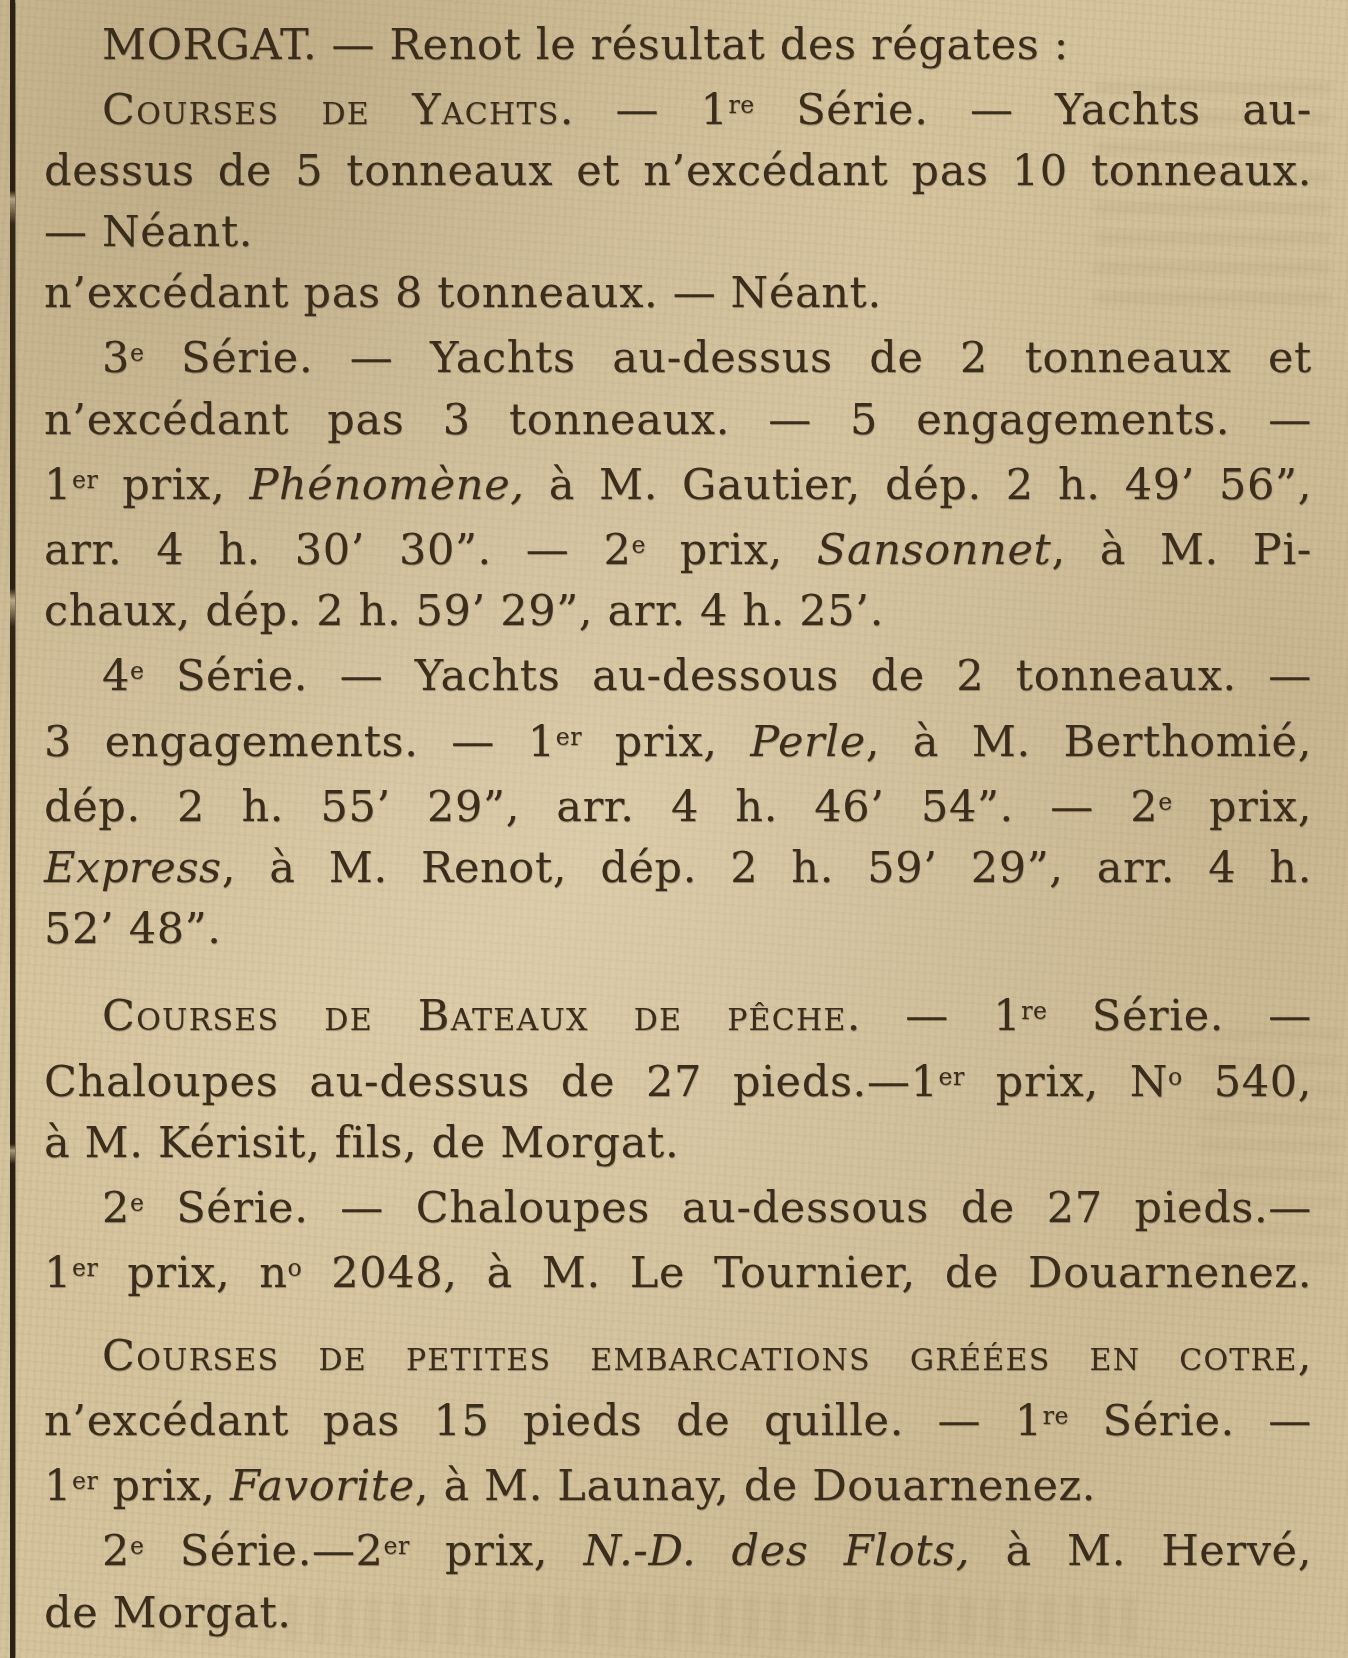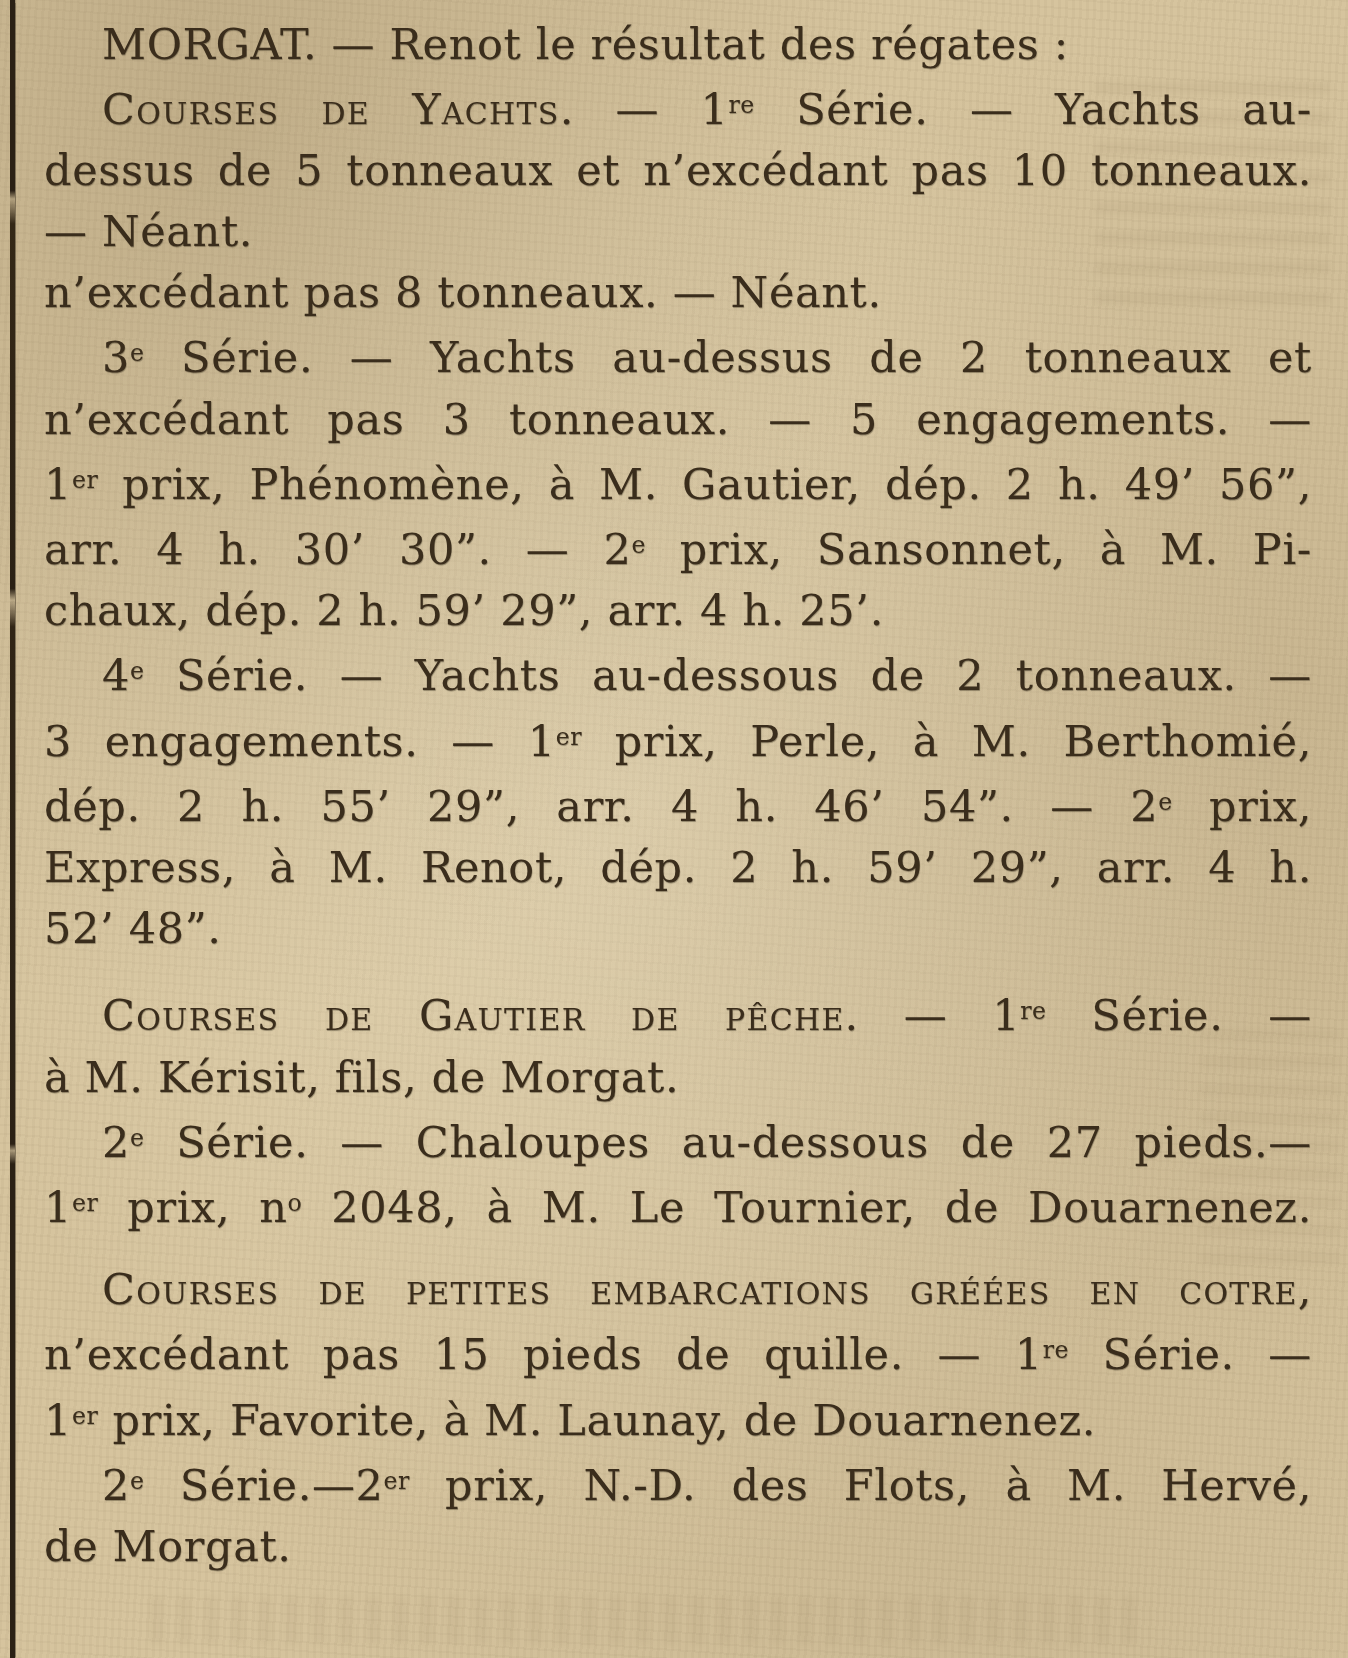--- a/index.html
+++ b/index.html
@@ -32,21 +32,21 @@
     line-height: 61px;
     letter-spacing: 0.015em;
     text-shadow: 0.5px 0.6px 0.7px rgba(46,36,20,0.38);
   }
   .line { min-height: 61px; }
   .line.indent { padding-left: 58px; }
   .line.just { text-align: justify; text-align-last: justify; }
   .line.gap-lg { margin-top: 22px; }
   .line.gap-sm { margin-top: 21px; }
   .s-n  { font-style: normal; }
-  .s-i  { }
+  .s-i  { font-style: italic; }
   .s-sc { font-variant: small-caps; letter-spacing: 0.03em; }
   .s-sup {
     font-size: 55%;
     vertical-align: 0.48em;
     letter-spacing: 0.02em;
   }
   .ghost { position: absolute; pointer-events: none; filter: blur(3px); }
   .ghost.g1 { left: 1095px; top: 72px;  width: 235px; height: 250px; opacity: 0.10;
     background: repeating-linear-gradient(0deg, rgba(0,0,0,0) 0 18px, rgba(92,72,42,0.55) 18px 30px); }
   .ghost.g2 { left: 1200px; top: 1030px; width: 140px; height: 250px; opacity: 0.08;
@@ -71,21 +71,22 @@
     <div class="line indent just"><span class="s-n">3</span><span class="s-sup">e</span><span class="s-n"> Série. — Yachts au-dessus de 2 tonneaux et</span></div>
     <div class="line just"><span class="s-n">n’excédant pas 3 tonneaux. — 5 engagements. —</span></div>
     <div class="line just"><span class="s-n">1</span><span class="s-sup">er</span><span class="s-n"> prix, </span><span class="s-i">Phénomène,</span><span class="s-n"> à M. Gautier, dép. 2 h. 49’ 56”,</span></div>
     <div class="line just"><span class="s-n">arr. 4 h. 30’ 30”. — 2</span><span class="s-sup">e</span><span class="s-n"> prix, </span><span class="s-i">Sansonnet</span><span class="s-n">, à M. Pi-</span></div>
     <div class="line"><span class="s-n">chaux, dép. 2 h. 59’ 29”, arr. 4 h. 25’.</span></div>
     <div class="line indent just"><span class="s-n">4</span><span class="s-sup">e</span><span class="s-n"> Série. — Yachts au-dessous de 2 tonneaux. —</span></div>
     <div class="line just"><span class="s-n">3 engagements. — 1</span><span class="s-sup">er</span><span class="s-n"> prix, </span><span class="s-i">Perle</span><span class="s-n">, à M. Berthomié,</span></div>
     <div class="line just"><span class="s-n">dép. 2 h. 55’ 29”, arr. 4 h. 46’ 54”. — 2</span><span class="s-sup">e</span><span class="s-n"> prix,</span></div>
     <div class="line just"><span class="s-i">Express</span><span class="s-n">, à M. Renot, dép. 2 h. 59’ 29”, arr. 4 h.</span></div>
     <div class="line"><span class="s-n">52’ 48”.</span></div>
-    <div class="line indent just gap-lg"><span class="s-sc">Courses de Gautier de pêche</span><span class="s-n">. — 1</span><span class="s-sup">re</span><span class="s-n"> Série. —</span></div>
+    <div class="line indent just gap-lg"><span class="s-sc">Courses de Bateaux de pêche</span><span class="s-n">. — 1</span><span class="s-sup">re</span><span class="s-n"> Série. —</span></div>
+    <div class="line just"><span class="s-n">Chaloupes au-dessus de 27 pieds.—1</span><span class="s-sup">er</span><span class="s-n"> prix, N</span><span class="s-sup">o</span><span class="s-n"> 540,</span></div>
     <div class="line"><span class="s-n">à M. Kérisit, fils, de Morgat.</span></div>
     <div class="line indent just"><span class="s-n">2</span><span class="s-sup">e</span><span class="s-n"> Série. — Chaloupes au-dessous de 27 pieds.—</span></div>
     <div class="line just"><span class="s-n">1</span><span class="s-sup">er</span><span class="s-n"> prix, n</span><span class="s-sup">o</span><span class="s-n"> 2048, à M. Le Tournier, de Douarnenez.</span></div>
     <div class="line indent just gap-sm"><span class="s-sc">Courses de petites embarcations gréées en cotre</span><span class="s-n">,</span></div>
     <div class="line just"><span class="s-n">n’excédant pas 15 pieds de quille. — 1</span><span class="s-sup">re</span><span class="s-n"> Série. —</span></div>
     <div class="line"><span class="s-n">1</span><span class="s-sup">er</span><span class="s-n"> prix, </span><span class="s-i">Favorite</span><span class="s-n">, à M. Launay, de Douarnenez.</span></div>
     <div class="line indent just"><span class="s-n">2</span><span class="s-sup">e</span><span class="s-n"> Série.—2</span><span class="s-sup">er</span><span class="s-n"> prix, </span><span class="s-i">N.-D. des Flots,</span><span class="s-n"> à M. Hervé,</span></div>
     <div class="line"><span class="s-n">de Morgat.</span></div>
   </div>
 

